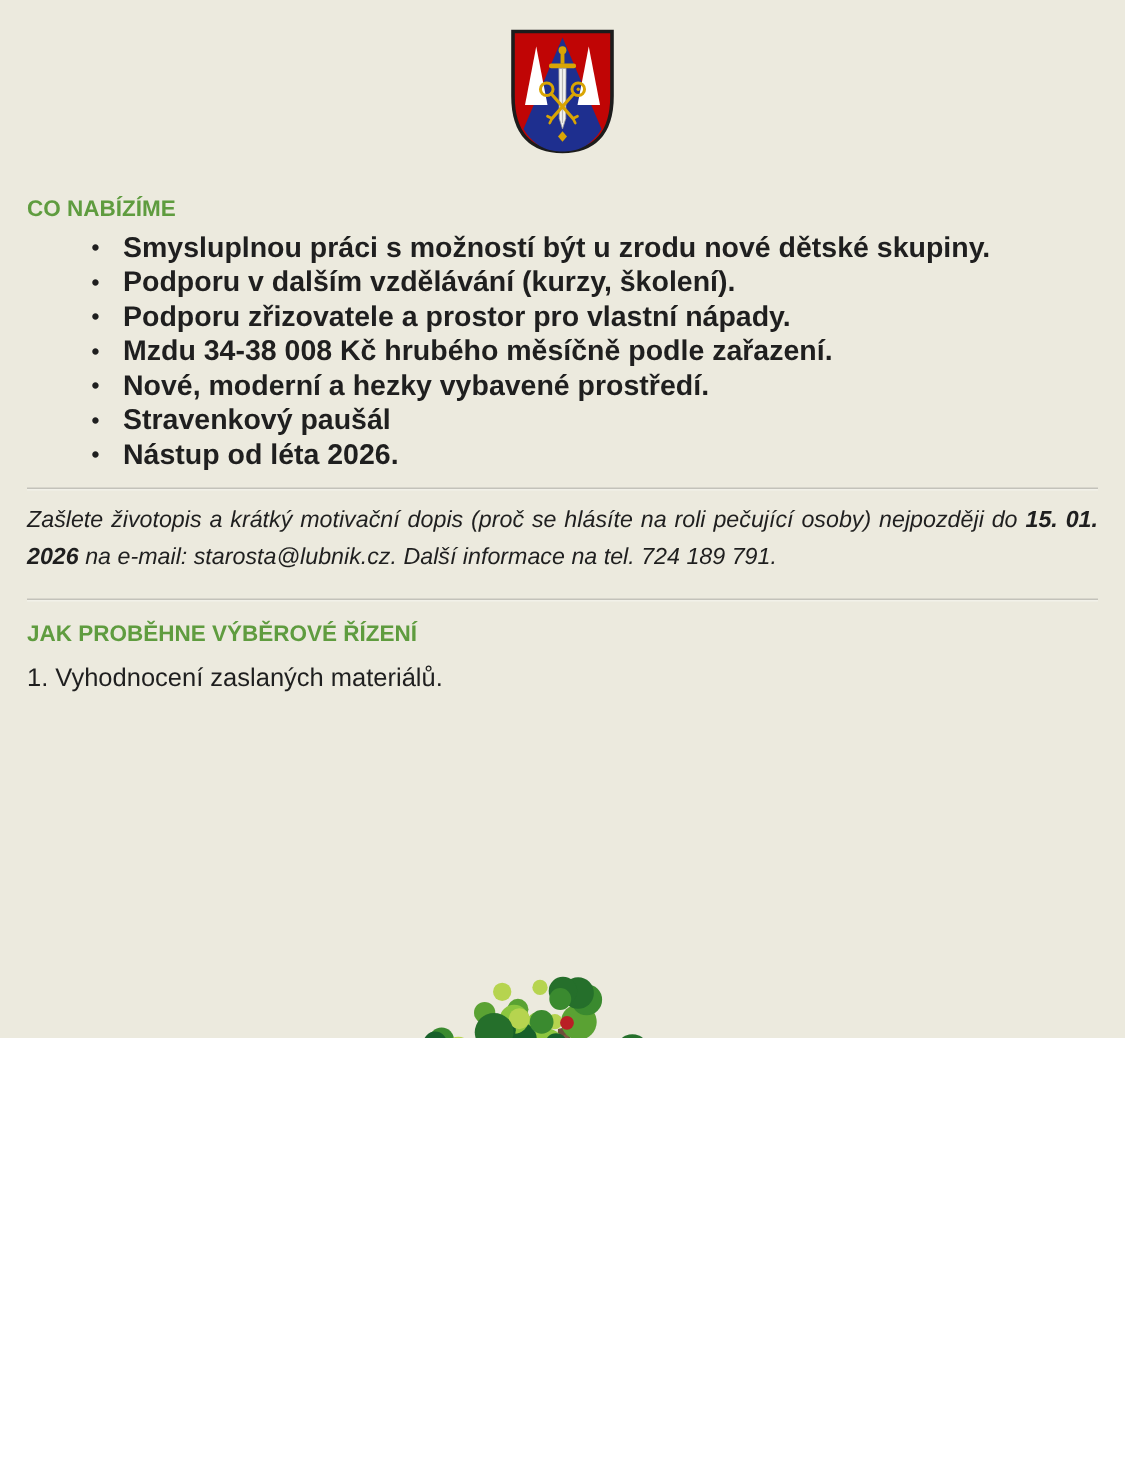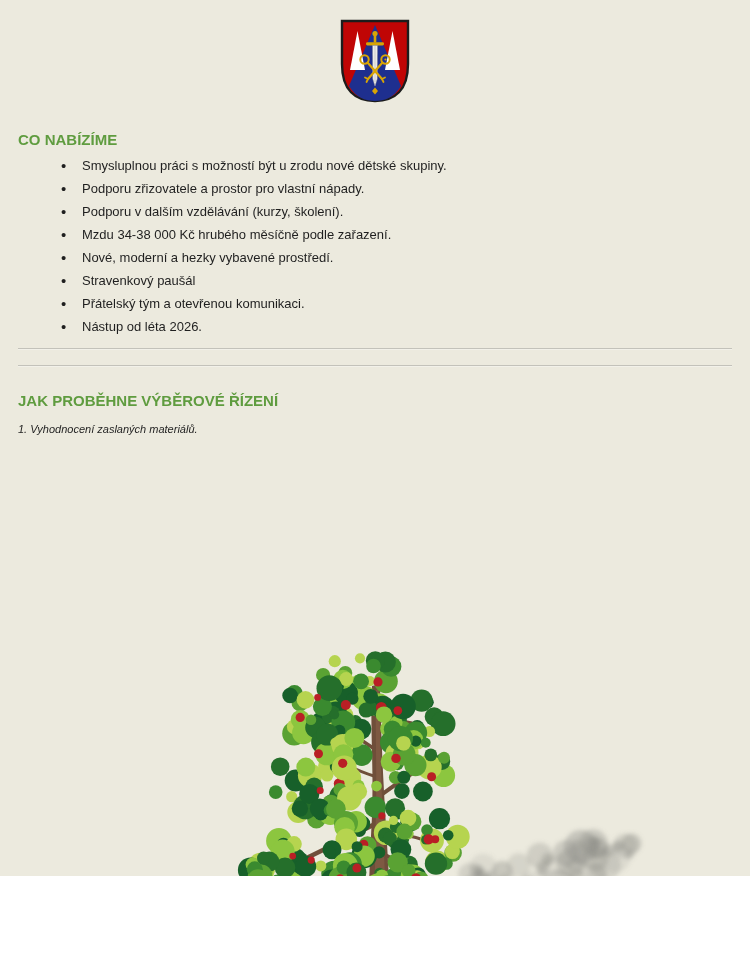--- a/index.html
+++ b/index.html
@@ -1,37 +1,37 @@
 <!DOCTYPE html>
 <html><head>
 <meta charset="utf-8">
 <style>
   html,body{margin:0;padding:0;background:#ffffff;}
   .page{
     position:relative;
-    width:750px;height:876px;
+    width:750px;height:692px;
     background:#ECEADE;
     overflow:hidden;
     font-family:"Liberation Sans",sans-serif;
     color:#1f1f1f;
     box-sizing:border-box;
   }
   .content{
     position:absolute;left:0;top:0;width:750px;
     padding:0 18px;box-sizing:border-box;
   }
   .crest{display:block;margin:18px auto 0;width:74px;height:86px;}
   .sec-heading{
     margin:0;margin-top:26px;
     font-size:15px;font-weight:700;line-height:20px;
     color:#5F9C3F;
   }
   .offer-list{
     margin:4px 0 0 0;padding:0 0 0 64px;list-style:none;
-    font-size:13px;line-height:23px;
+    font-size:19px;line-height:23px;font-weight:bold;
   }
   .offer-list li{position:relative;}
   .offer-list li::before{
     content:"\2022";
     position:absolute;left:-21px;top:0;
     font-size:15px;color:#1f1f1f;
   }
   .rule{
     border:none;height:0;
     border-top:1.5px solid #c3c2ba;
@@ -40,21 +40,21 @@
   }
   .apply-para{
     margin:7px 0 0 0;
     font-size:15.5px;line-height:25px;
     font-style:italic;
     text-align:justify;
   }
   .apply-para .bold{font-weight:700;}
   .steps{
     margin:6px 0 0 0;padding:0;list-style:none;
-    font-size:11px;line-height:25px;font-style:italic;
+    font-size:17px;line-height:25px;
   }
   .note{
     margin:22px 0 0 0;
     font-size:15.5px;line-height:20px;
     font-style:italic;
   }
   .tree-wrap{
     position:absolute;left:228px;top:626px;
     width:520px;height:346px;
   }
@@ -85,35 +85,35 @@
         <line x1="43.5" y1="44.5" x2="29" y2="61"></line>
         <path d="M43,61 l3,-1.5 M43,61 l1.5,3" stroke-width="1.8"></path>
         <path d="M29,61 l-3,-1.5 M29,61 l-1.5,3" stroke-width="1.8"></path>
       </g>
       <polygon points="36,69.5 39,73 36,76.5 33,73" fill="#d9a504"></polygon>
     </svg>
 
     <h2 class="sec-heading">CO NABÍZÍME</h2>
     <ul class="offer-list">
         <li>Smysluplnou práci s možností být u zrodu nové dětské skupiny.</li>
+        <li>Podporu v dalším vzdělávání (kurzy, školení).</li>
         <li>Podporu zřizovatele a prostor pro vlastní nápady.</li>
-        <li>Podporu v dalším vzdělávání (kurzy, školení).</li>
-        <li>Mzdu 34-38 000 Kč hrubého měsíčně podle zařazení.</li>
+        <li>Mzdu 34-38 008 Kč hrubého měsíčně podle zařazení.</li>
         <li>Nové, moderní a hezky vybavené prostředí.</li>
         <li>Stravenkový paušál</li>
-        <li>Přátelský tým a otevřenou komunikaci.</li>
         <li>Nástup od léta 2026.</li>
       </ul>
 
     <hr class="rule">
 
+    <p class="apply-para"><span>Zašlete životopis a krátký motivační dopis (proč se hlásíte na roli pečující osoby) nejpozději do </span><span class="bold">15. 01. 2026</span><span> na e-mail: starosta@lubnik.cz. Další informace na tel. 724 189 791.</span></p>
 
     <hr class="rule" style="margin-top:15px">
 
-    <h2 class="sec-heading" style="margin-top:24px">JAK PROBĚHNE VÝBĚROVÉ ŘÍZENÍ</h2>
+    <h2 class="sec-heading" style="margin-top:12px">JAK PROBĚHNE VÝBĚROVÉ ŘÍZENÍ</h2>
     <ul class="steps">
         <li>1. Vyhodnocení zaslaných materiálů.</li>
       </ul>
   </div>
 
   <div class="tree-wrap">
     <svg id="tree-svg" viewBox="0 0 520 346" width="520" height="346">
       <defs>
         <filter id="softblur" x="-30%" y="-30%" width="160%" height="160%">
           <feGaussianBlur stdDeviation="2"></feGaussianBlur>

